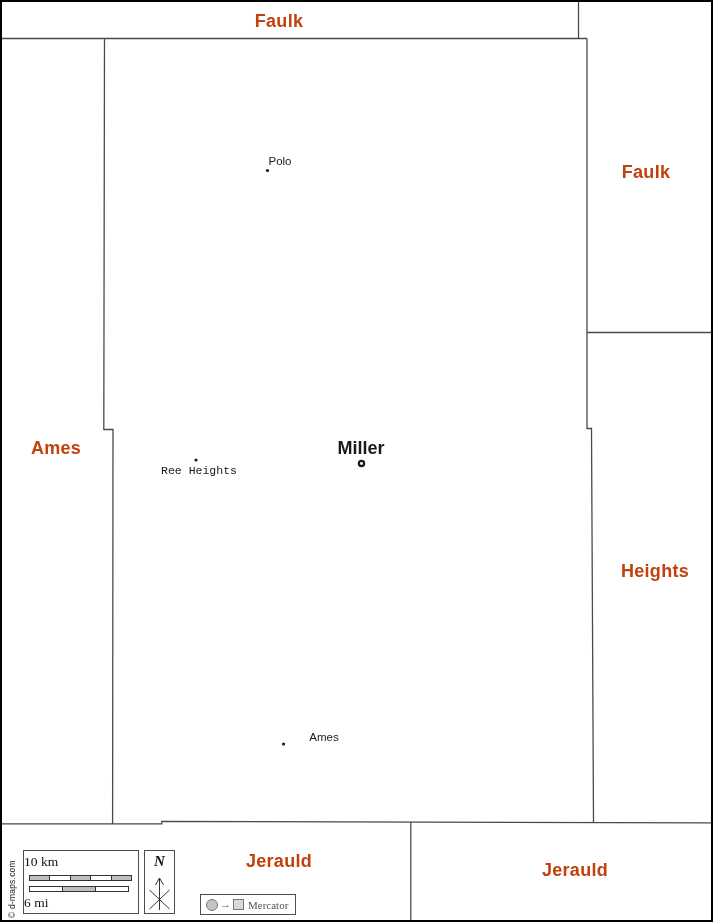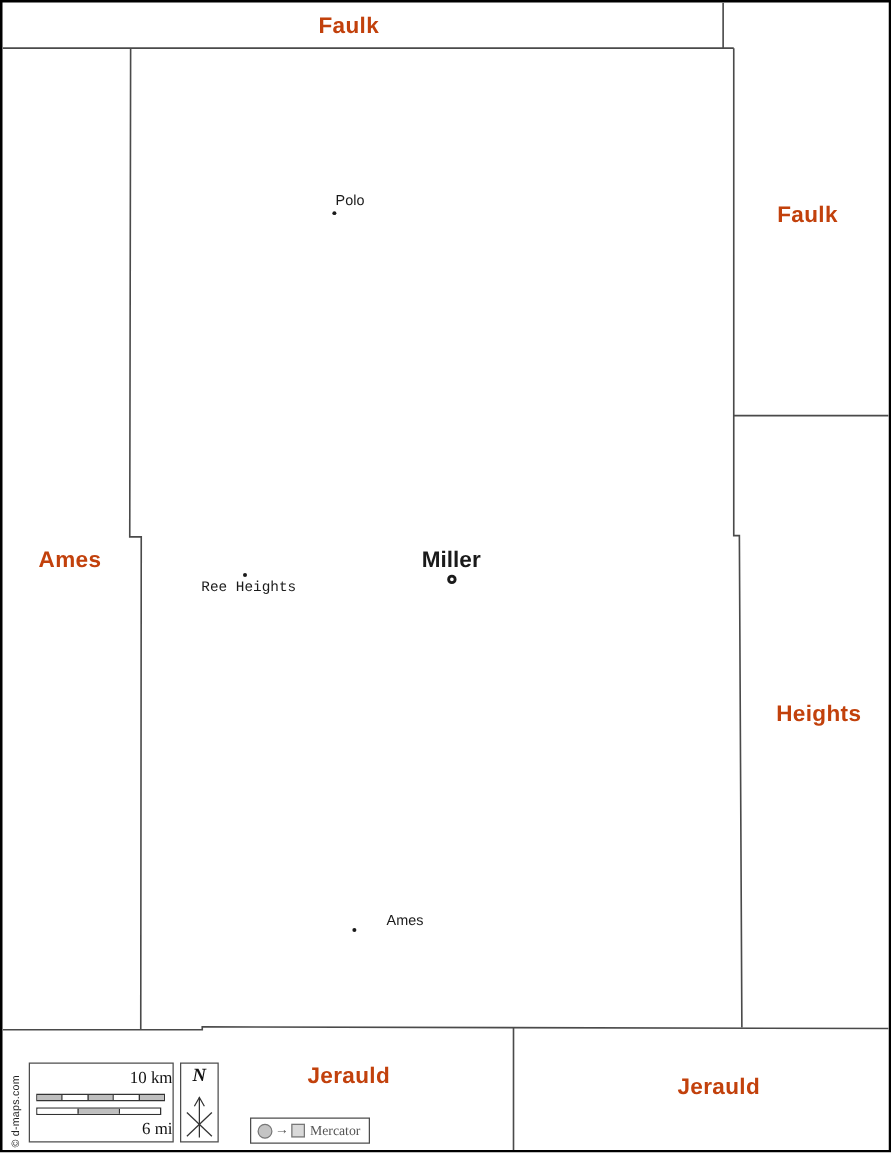--- a/index.html
+++ b/index.html
@@ -28,21 +28,21 @@
     transform-origin:0 0; transform:rotate(-90deg);
     font-size:8.5px; color:#222; white-space:nowrap; letter-spacing:0.2px;
   }
 
   .scale-box {
     position:absolute; left:21px; top:848px; width:114px; height:62px;
     border:1px solid #4d4d4d; background:#fff;
     font-family:"Liberation Serif", serif;
   }
   .scale-km-label, .scale-mi-label {
-    position:absolute; width:100%; text-align:right;
+    position:absolute; width:100%; text-align:left;
     font-size:13.5px; color:#111;
   }
   .scale-km-label { top:3px; }
   .scale-mi-label { bottom:2px; }
   .bar { position:absolute; border:1px solid #333; height:4px; display:flex; }
   .bar-km { left:5px; top:24px; width:101px; }
   .bar-mi { left:5px; top:35px; width:98px; }
   .seg { flex:1; height:100%; }
   .seg + .seg { border-left:1px solid #333; }
   .seg-fill { background:#bfbfbf; }

